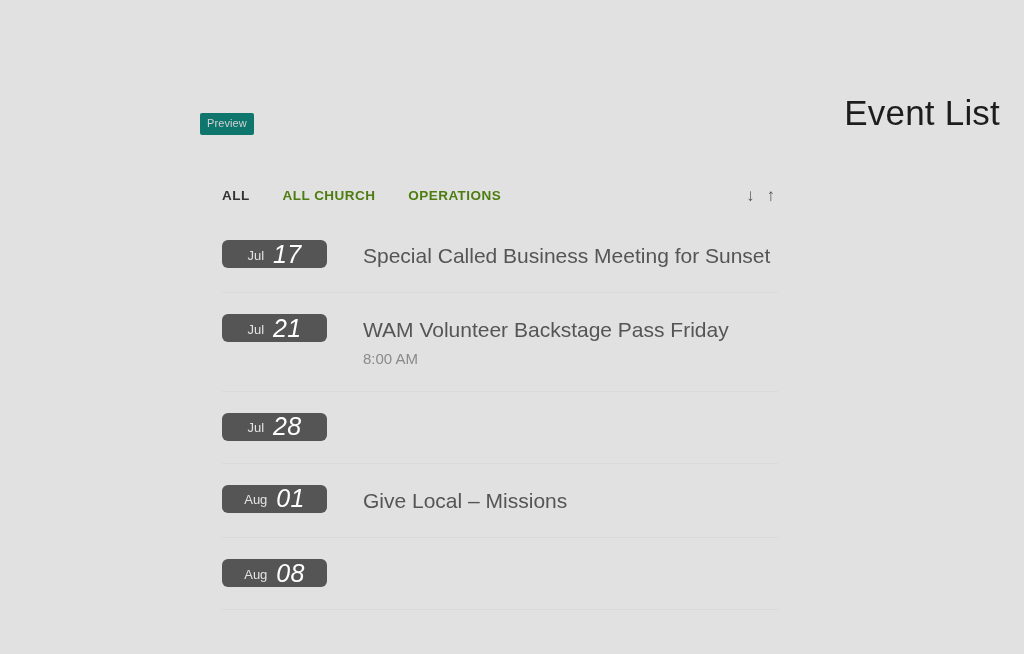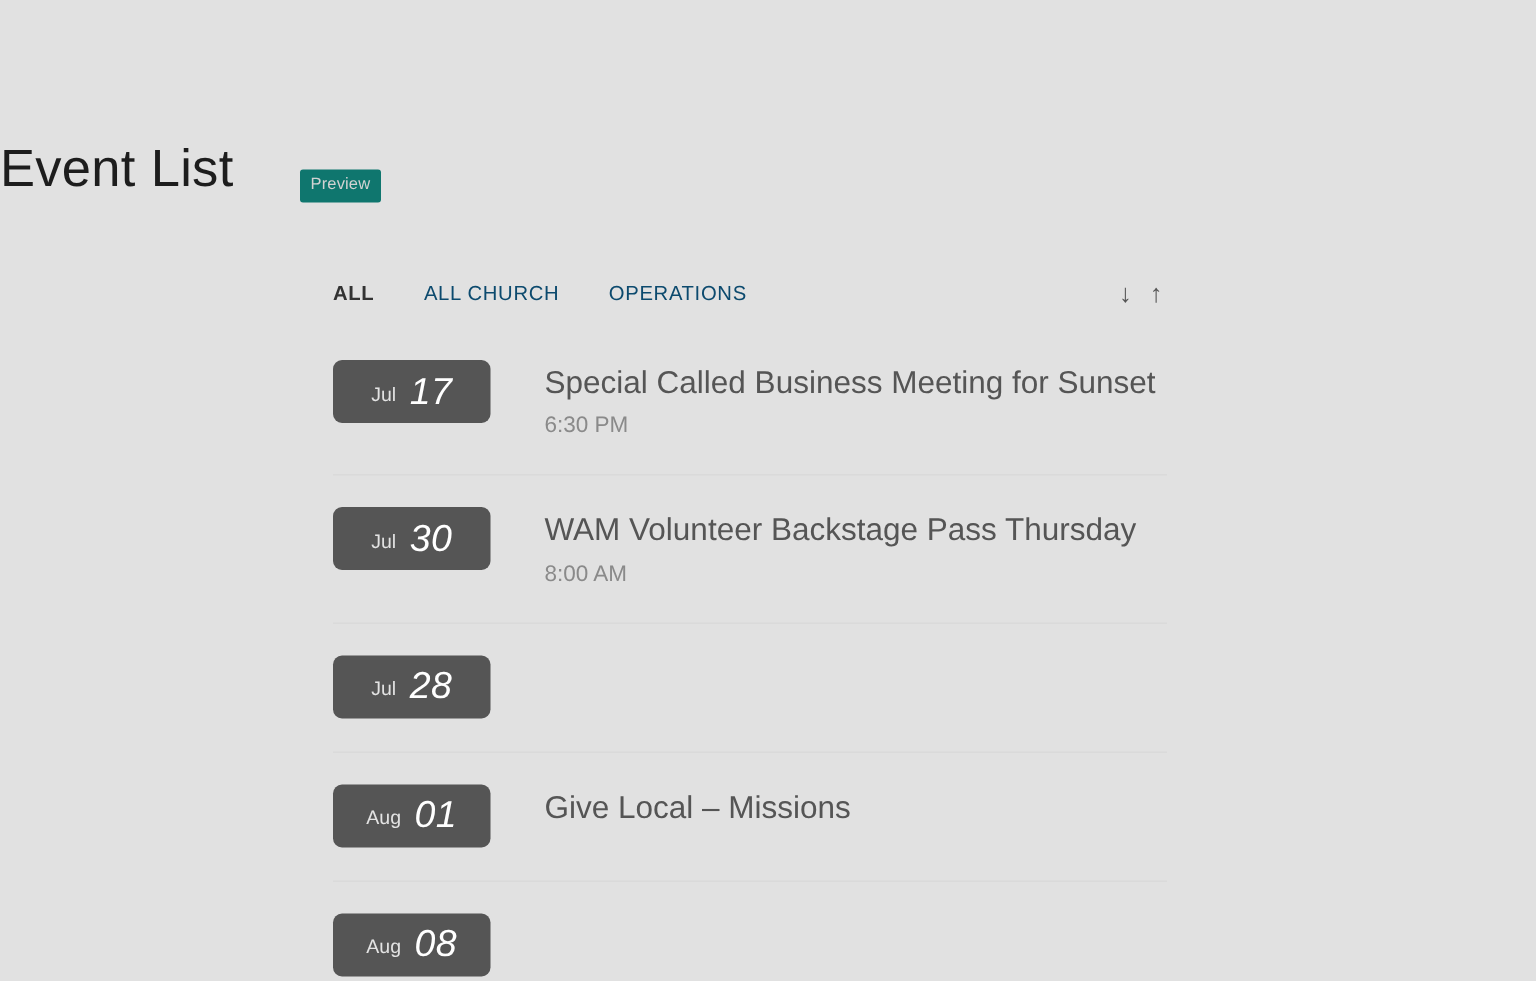--- a/index.html
+++ b/index.html
@@ -31,21 +31,21 @@
     letter-spacing: 0.1px;
     white-space: nowrap;
   }
 
   
   #page-title {
     position: absolute;
     top: 92px;
     left: 0;
     width: 1000px;
-    text-align: left;
+    text-align: right;
     font-size: 35px;
     font-weight: 400;
     color: #1d1d1d;
     letter-spacing: 0.2px;
     line-height: 1.2;
   }
 
   
   #content {
     position: absolute;
@@ -62,22 +62,22 @@
     margin-bottom: 0;
   }
   #tab-list {
     display: flex;
     align-items: flex-end;
     gap: 0;
   }
   .tab {
     font-size: 13.5px;
     letter-spacing: 0.45px;
-    color: #0c4a6e;
-    font-weight: 400;
+    color: #4d7c0f;
+    font-weight: 700;
     cursor: pointer;
     padding: 0;
     margin-right: 33px;
     white-space: nowrap;
     background: none;
     border: none;
     font-family: inherit;
   }
   .tab.active {
     color: #333333;
@@ -114,21 +114,21 @@
   .event-row + .event-row {
     padding-top: 21px;
   }
   .event-row:first-child {
     padding-top: 0;
   }
 
   .date-chip {
     flex: 0 0 auto;
     width: 105px;
-    height: 42px;
+    height: 28px;
     background: #555555;
     border-radius: 6px;
     display: flex;
     align-items: center;
     justify-content: center;
     gap: 9px;
     box-sizing: border-box;
     margin-right: 36px;
   }
   .date-month {
@@ -190,30 +190,29 @@
   </div>
 
   <div id="event-list">
       <div class="event-row">
         <div class="date-chip">
           <span class="date-month">Jul</span>
           <span class="date-day">17</span>
         </div>
         <div class="event-info">
           <div class="event-title">Special Called Business Meeting for Sunset</div>
-          <div class="event-meta">6:30 PM</div>
         </div>
       </div>
       <div class="event-row">
         <div class="date-chip">
           <span class="date-month">Jul</span>
-          <span class="date-day">30</span>
+          <span class="date-day">21</span>
         </div>
         <div class="event-info">
-          <div class="event-title">WAM Volunteer Backstage Pass Thursday</div>
+          <div class="event-title">WAM Volunteer Backstage Pass Friday</div>
           <div class="event-meta">8:00 AM</div>
         </div>
       </div>
       <div class="event-row">
         <div class="date-chip">
           <span class="date-month">Jul</span>
           <span class="date-day">28</span>
         </div>
       </div>
       <div class="event-row">

